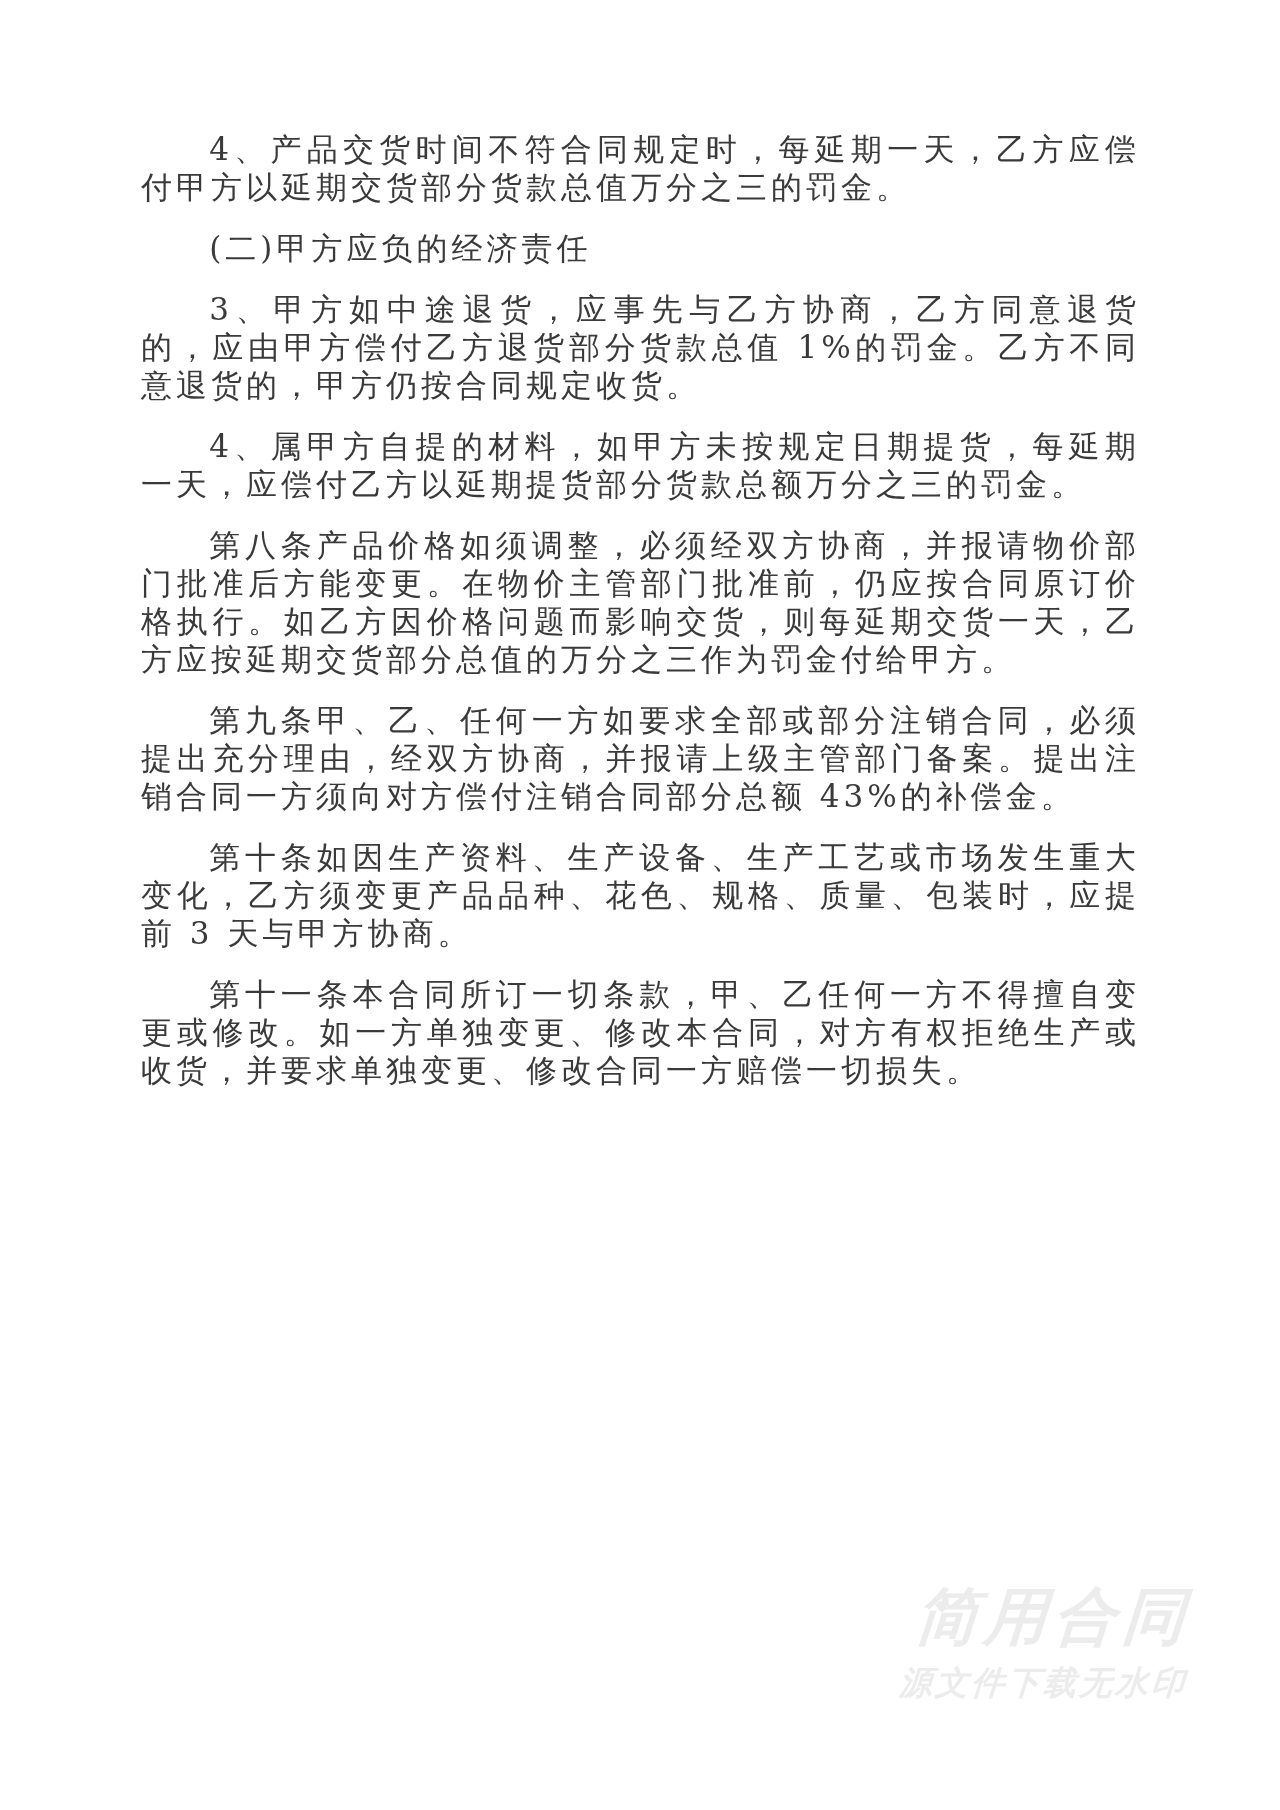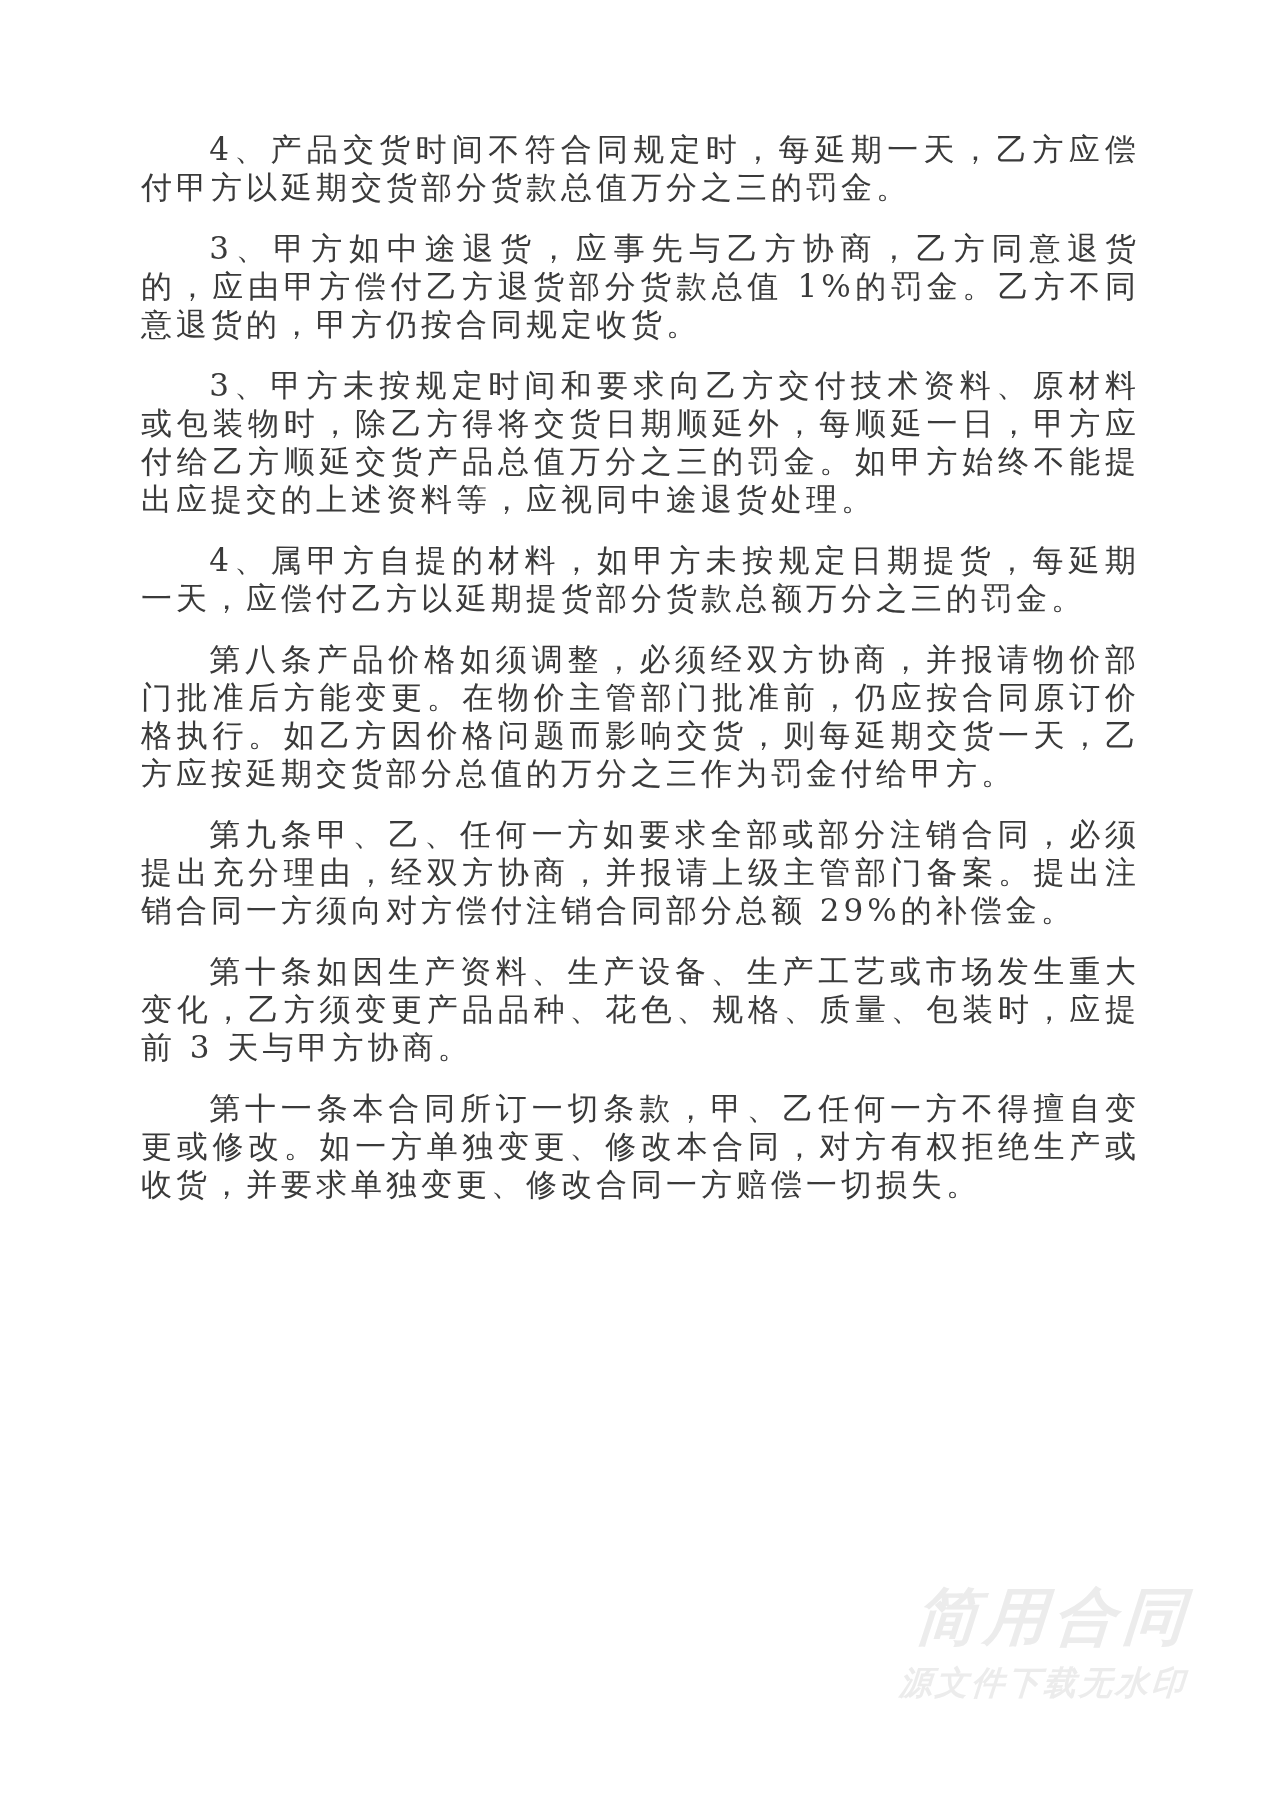--- a/index.html
+++ b/index.html
@@ -56,25 +56,25 @@
     letter-spacing: 3px;
     margin-top: 18px;
   }
 </style>
 </head>
 <body>
 
 <div class="page">
   <main class="doc">
     <p>4、产品交货时间不符合同规定时，每延期一天，乙方应偿付甲方以延期交货部分货款总值万分之三的罚金。</p>
+    <p>(二)甲方应负的经济责任</p>
     <p>3、甲方如中途退货，应事先与乙方协商，乙方同意退货的，应由甲方偿付乙方退货部分货款总值 1%的罚金。乙方不同意退货的，甲方仍按合同规定收货。</p>
-    <p>3、甲方未按规定时间和要求向乙方交付技术资料、原材料或包装物时，除乙方得将交货日期顺延外，每顺延一日，甲方应付给乙方顺延交货产品总值万分之三的罚金。如甲方始终不能提出应提交的上述资料等，应视同中途退货处理。</p>
     <p>4、属甲方自提的材料，如甲方未按规定日期提货，每延期一天，应偿付乙方以延期提货部分货款总额万分之三的罚金。</p>
     <p>第八条产品价格如须调整，必须经双方协商，并报请物价部门批准后方能变更。在物价主管部门批准前，仍应按合同原订价格执行。如乙方因价格问题而影响交货，则每延期交货一天，乙方应按延期交货部分总值的万分之三作为罚金付给甲方。</p>
-    <p>第九条甲、乙、任何一方如要求全部或部分注销合同，必须提出充分理由，经双方协商，并报请上级主管部门备案。提出注销合同一方须向对方偿付注销合同部分总额 29%的补偿金。</p>
+    <p>第九条甲、乙、任何一方如要求全部或部分注销合同，必须提出充分理由，经双方协商，并报请上级主管部门备案。提出注销合同一方须向对方偿付注销合同部分总额 43%的补偿金。</p>
     <p>第十条如因生产资料、生产设备、生产工艺或市场发生重大变化，乙方须变更产品品种、花色、规格、质量、包装时，应提前 3 天与甲方协商。</p>
     <p>第十一条本合同所订一切条款，甲、乙任何一方不得擅自变更或修改。如一方单独变更、修改本合同，对方有权拒绝生产或收货，并要求单独变更、修改合同一方赔偿一切损失。</p>
   </main>
 
   <div class="watermark">
     <div class="watermark-title">简用合同</div>
     <div class="watermark-subtitle">源文件下载无水印</div>
   </div>
 </div>
 

